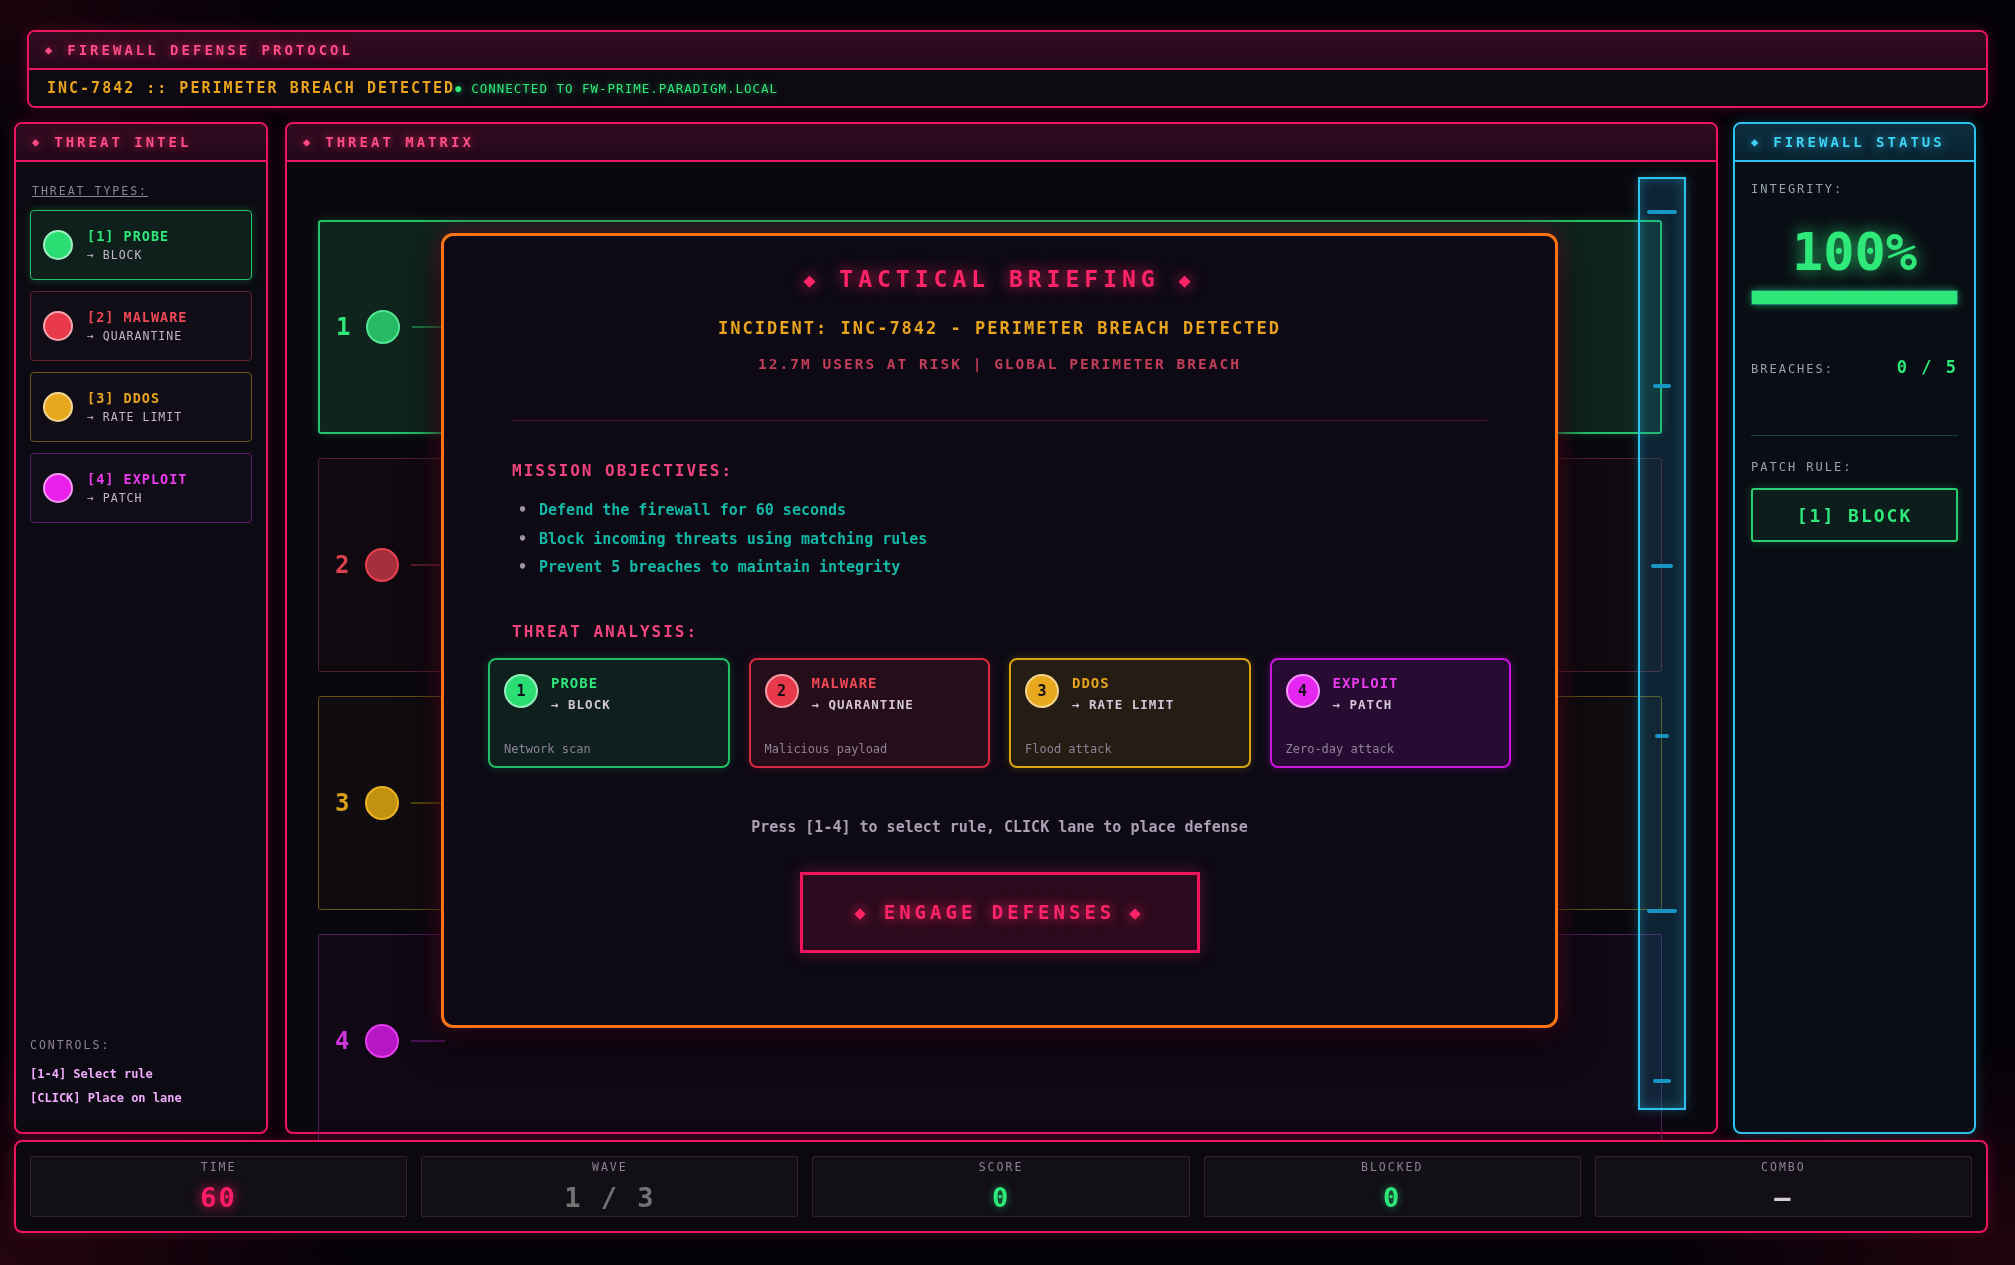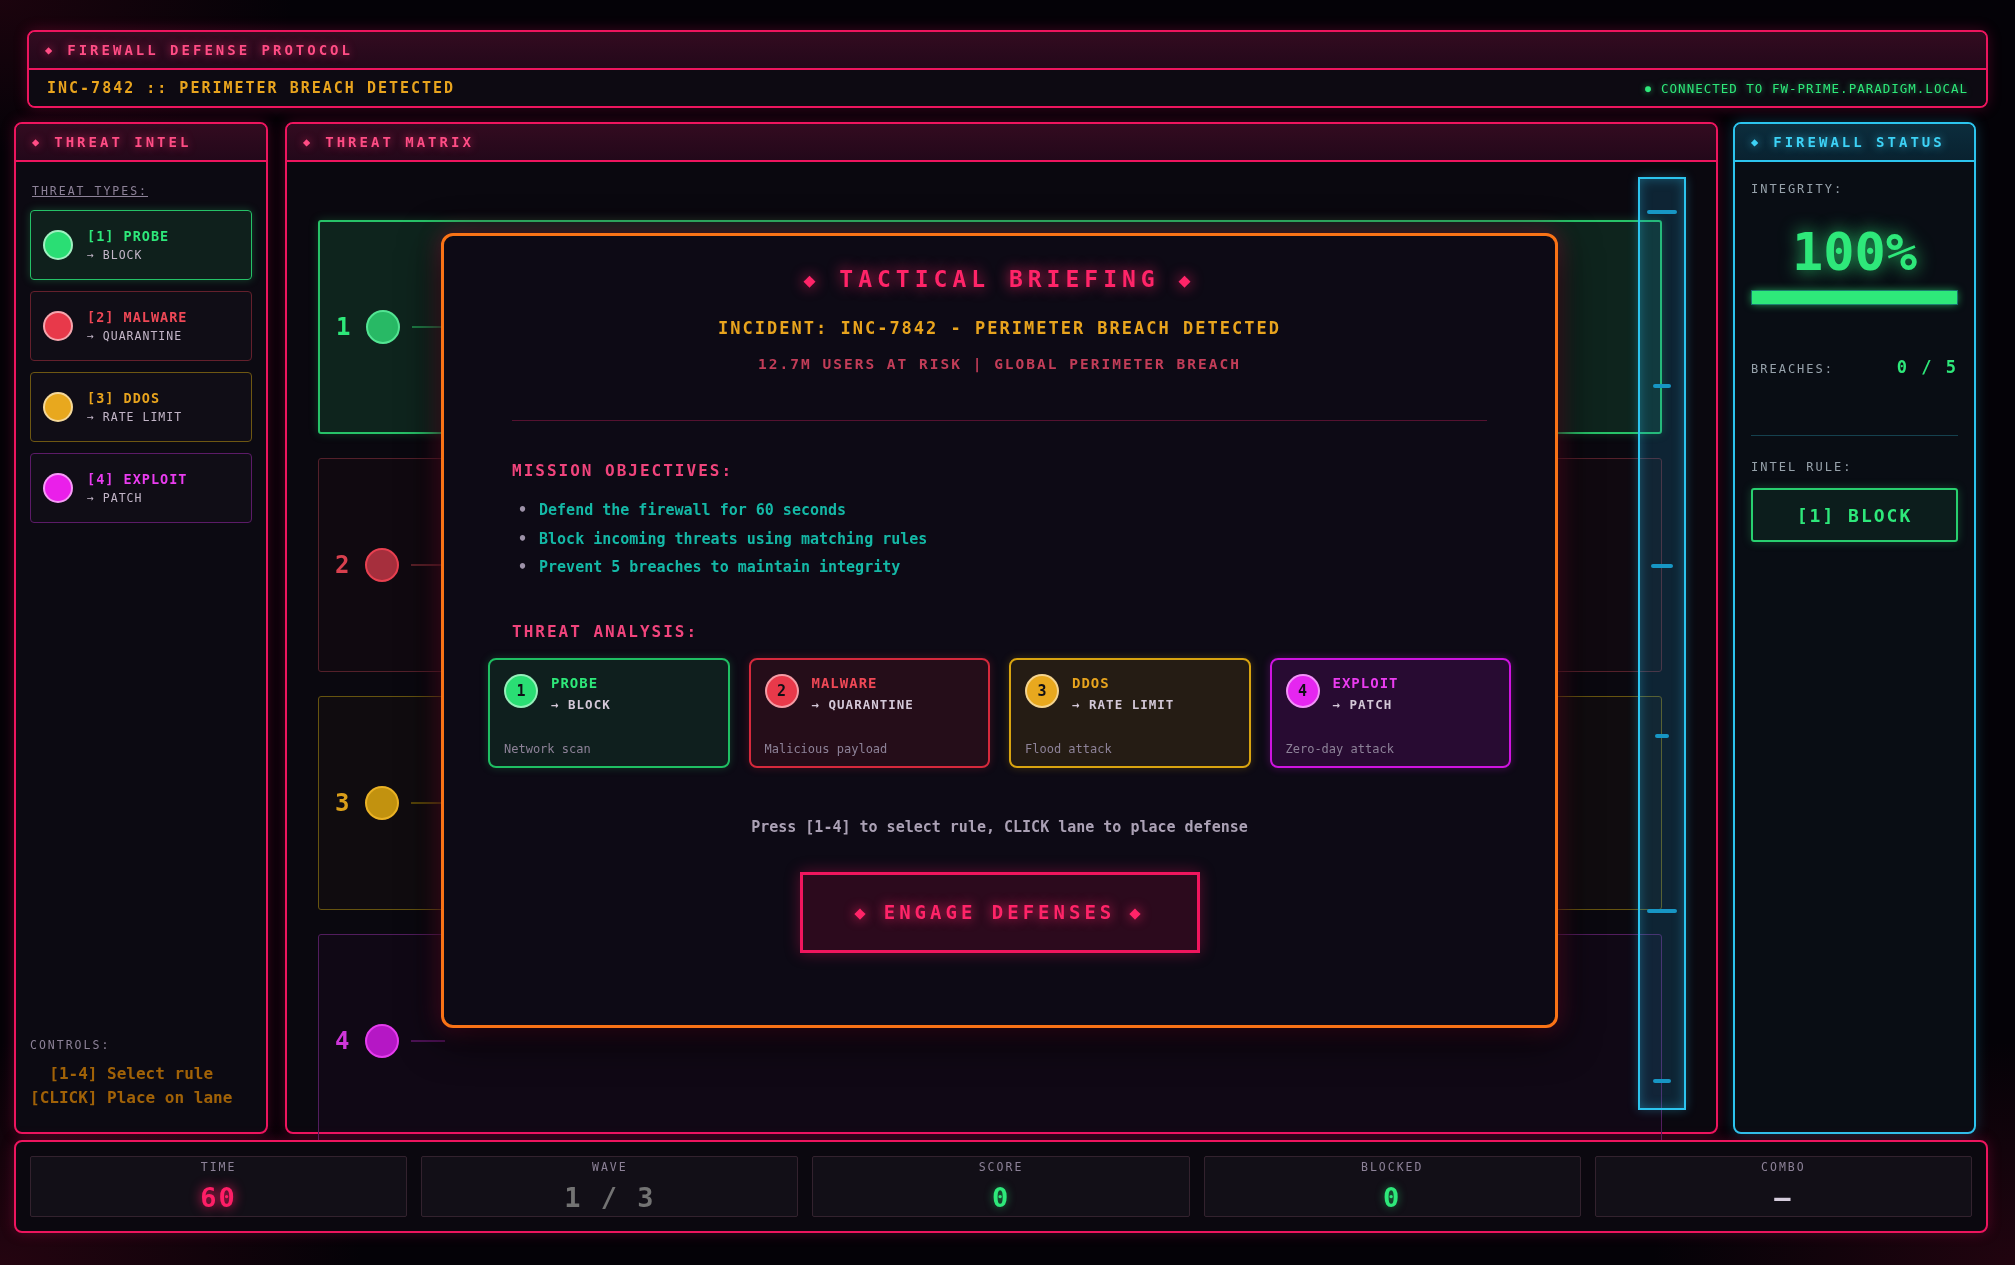--- a/index.html
+++ b/index.html
@@ -24,21 +24,21 @@
   .phead { height:38px; display:flex; align-items:center; gap:12px; padding:0 16px;
            background:linear-gradient(180deg,#330b20,#23081a);
            border-bottom:2px solid var(--pinkb); border-radius:6px 6px 0 0;
            color:var(--pinktx); font-size:14px; font-weight:bold; letter-spacing:3px;
            text-shadow:0 0 8px rgba(255,45,110,.7); }
   .phead .dia { font-size:12px; }
 
   
   #app-header { left:27px; top:30px; width:1961px; height:78px; }
   #app-header .phead{ border-radius:6px 6px 0 0; }
-  .hdr-sub { height:36px; display:flex; align-items:center; justify-content:space-between;
+  .hdr-sub { height:36px; display:flex; align-items:center; 
              padding:0 18px; background:#0d0a12; border-radius:0 0 6px 6px; }
   .hdr-incident { color:var(--amber); font-size:15px; font-weight:bold; letter-spacing:2px; }
   .hdr-conn { color:var(--green); font-size:12.5px; letter-spacing:1px; display:flex; gap:9px; align-items:center;
               text-shadow:0 0 6px rgba(46,232,122,.6);}
   .hdr-conn .dot{ font-size:10px; }
 
   
   #threat-intel { left:14px; top:122px; width:254px; height:1012px; }
   .ti-body { padding:14px 14px 0 14px; position:relative; height:calc(100% - 38px); }
   .ti-sub { color:var(--dim); font-size:11.5px; letter-spacing:2px; margin:8px 0 12px 2px;text-decoration:underline; }
@@ -47,21 +47,21 @@
   .tcard .bub { width:30px; height:30px; border-radius:50%; border:2px solid rgba(255,255,255,.55); flex:none; }
   .tcard .nm { font-size:13.5px; font-weight:bold; letter-spacing:1px; }
   .tcard .ac { font-size:11.5px; color:#c3b6c8; margin-top:4px; letter-spacing:1px;}
   .tcard.green { border-color:#25c167; background:rgba(46,232,122,.10); box-shadow:0 0 8px rgba(46,232,122,.25);}
   .tcard.green .bub{ background:#2ade74; } .tcard.green .nm{ color:var(--green); }
   .tcard.red { border-color:#64202c; } .tcard.red .bub{ background:#e8394a;} .tcard.red .nm{ color:#ef4856; }
   .tcard.amber { border-color:#6e5712; } .tcard.amber .bub{ background:#e8a81e;} .tcard.amber .nm{ color:var(--amber); }
   .tcard.mag { border-color:#5c1b68; } .tcard.mag .bub{ background:#ea1fea;} .tcard.mag .nm{ color:#ea3cf0; }
   .ti-controls { position:absolute; left:14px; bottom:22px; }
   .ti-controls .ct { color:var(--dim); font-size:11.5px; letter-spacing:2px; margin-bottom:10px; }
-  .ti-controls .cl { color:#a16207; font-size:16px; line-height:24px; font-weight:bold;text-align:center; }
+  .ti-controls .cl { color:#f0abfc; font-size:12px; line-height:24px; font-weight:bold; }
 
   
   #threat-matrix { left:285px; top:122px; width:1433px; height:1012px; background:#0a080f; }
   .lanes { position:relative; height:calc(100% - 38px); }
   .lane { position:absolute; left:31px; width:1344px; height:214px; border-radius:3px;
           border:1px solid; display:flex; align-items:center; cursor:pointer; }
   .lane .ln { font-size:24px; font-weight:bold; margin-left:16px; width:26px; }
   .lane .node { width:34px; height:34px; border-radius:50%; border:2px solid; margin-left:4px; }
   .lane .tail { height:2px; width:34px; margin-left:12px; }
   .lane.l1 { top:58px; border-color:#27c268; background:rgba(46,229,120,.13);
@@ -257,21 +257,21 @@
     <div class="fs-label">INTEGRITY:</div>
     <div class="fs-int">100%</div>
     <div class="fs-bar">
         <div style="width:100%"></div>
       </div>
     <div class="fs-breach">
       <span class="fs-label">BREACHES:</span>
       <span class="v">0 / 5</span>
     </div>
     <hr class="fs-div">
-    <div class="fs-label">INTEL RULE:</div>
+    <div class="fs-label">PATCH RULE:</div>
     <div class="fs-rule">[1] BLOCK</div>
   </div>
 </aside>
 
 <footer id="stats-bar" class="panel">
   <div class="stat">
     <span class="sl">TIME</span>
     <span class="sv hot">60</span>
   </div>
   <div class="stat">

